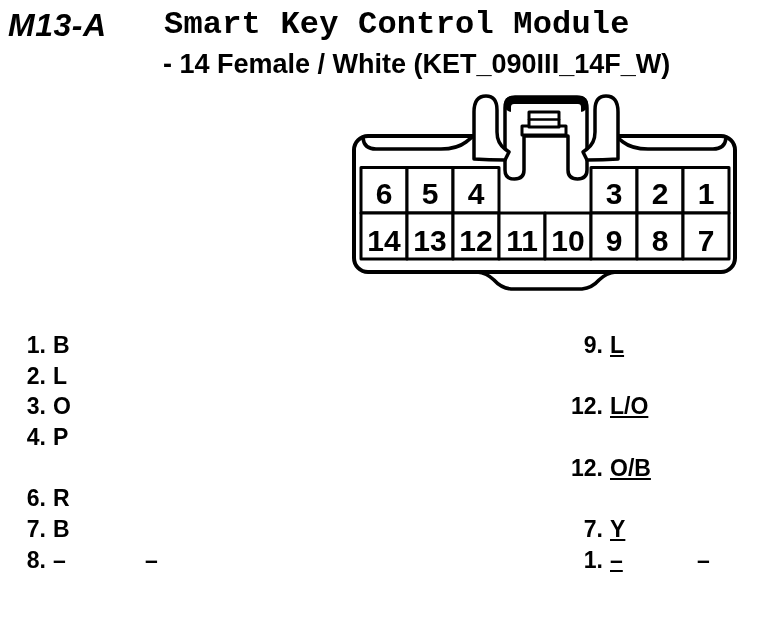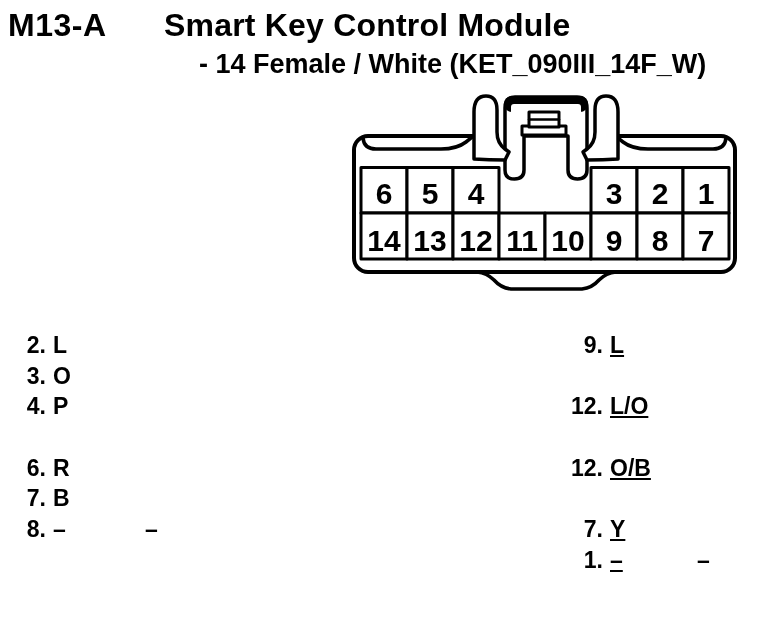--- a/index.html
+++ b/index.html
@@ -2,23 +2,23 @@
 <html><head>
 <meta charset="utf-8">
 <style>
   html,body{margin:0;padding:0;}
   body{
     width:778px;height:620px;position:relative;overflow:hidden;
     background:#ffffff;color:#000;
     font-family:"Liberation Sans","DejaVu Sans",sans-serif;
   }
   .abs{position:absolute;}
-  #connector-id{left:8px;top:9px;font-size:32px;font-weight:bold;line-height:1;letter-spacing:.5px;}
-  #module-title{left:164px;top:9px;font-size:32px;font-weight:bold;line-height:1;letter-spacing:.2px;}
-  #module-variant{left:163px;top:51px;font-size:27px;font-weight:bold;line-height:1;margin-left:36px;}
+  #connector-id{left:8px;top:9px;font-size:32px;font-weight:bold;line-height:1;letter-spacing:.5px;font-style:italic;}
+  #module-title{left:164px;top:9px;font-size:32px;font-weight:bold;line-height:1;letter-spacing:.2px;font-family:Liberation Mono, monospace;}
+  #module-variant{left:163px;top:51px;font-size:27px;font-weight:bold;line-height:1;}
   #connector-art{left:0;top:0;}
   .pin-col{position:absolute;top:330px;font-size:23px;font-weight:bold;}
   #pin-col-left{left:0;width:300px;}
   #pin-col-right{left:520px;width:258px;text-decoration:underline;}
   .prow{position:relative;height:30.7px;line-height:30.7px;white-space:nowrap;}
   .pnum{display:inline-block;text-align:right;}
   #pin-col-left .pnum{width:46px;}
   #pin-col-right .pnum{width:83px;}
   .plabel{margin-left:7px;}
   .pextra{position:absolute;top:0;}
@@ -115,20 +115,21 @@
     <text x="476" y="251">12</text>
     <text x="522" y="251">11</text>
     <text x="568" y="251">10</text>
     <text x="614" y="251">9</text>
     <text x="660" y="251">8</text>
     <text x="706" y="251">7</text>
   </g>
 </svg>
 
 <div class="pin-col" id="pin-col-left">
+  <div class="prow"><span class="pnum">1.</span><span class="plabel">B</span></div>
   <div class="prow"><span class="pnum">2.</span><span class="plabel">L</span></div>
   <div class="prow"><span class="pnum">3.</span><span class="plabel">O</span></div>
   <div class="prow"><span class="pnum">4.</span><span class="plabel">P</span></div>
   <div class="prow"></div>
   <div class="prow"><span class="pnum">6.</span><span class="plabel">R</span></div>
   <div class="prow"><span class="pnum">7.</span><span class="plabel">B</span></div>
   <div class="prow"><span class="pnum">8.</span><span class="plabel">–</span><span class="pextra">–</span></div>
 </div>
 
 <div class="pin-col" id="pin-col-right">

